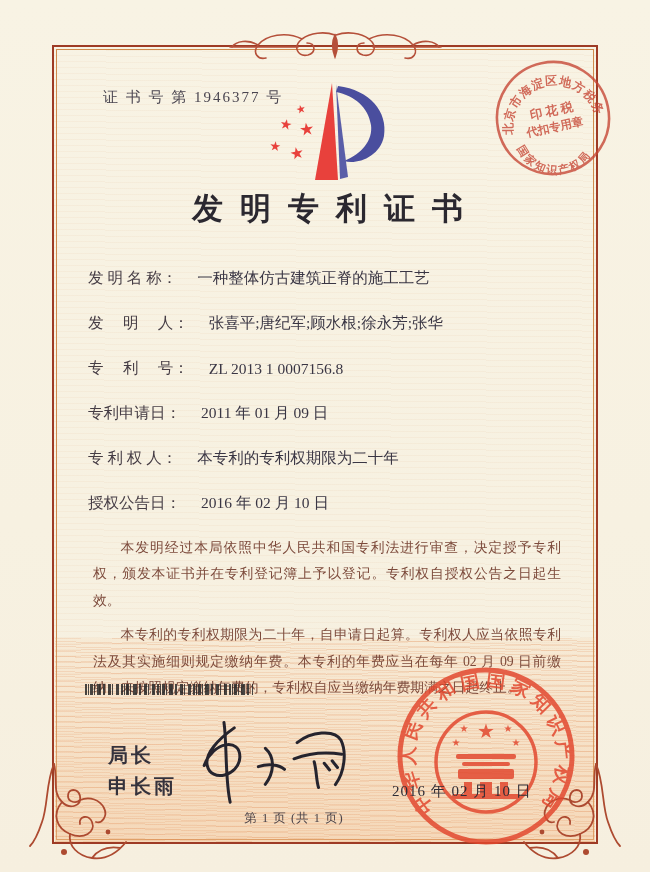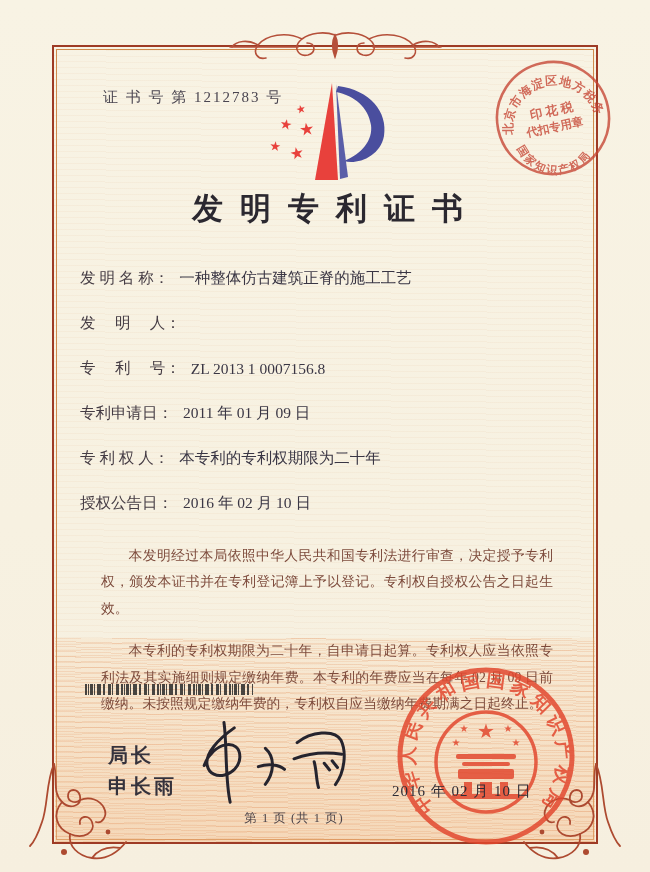--- a/index.html
+++ b/index.html
@@ -38,30 +38,30 @@
   
   .cert-no{
     position:absolute;left:103px;top:88px;
     font-size:15px;letter-spacing:2px;color:#4a4550;
   }
   .title{
     position:absolute;left:0;top:188px;width:650px;text-align:center;
     font-size:31px;font-weight:bold;color:#2b2830;
     letter-spacing:17px;padding-left:22px;box-sizing:border-box;
   }
-  .fields{position:absolute;left:80px;top:256px;width:480px;}
+  .fields{position:absolute;left:88px;top:256px;width:480px;}
   .field-row{height:45px;display:flex;align-items:center;
     font-size:15.5px;color:#3a3644;}
   .field-label{white-space:pre;color:#453c44;}
-  .field-value{margin-left:10px;white-space:pre;}
+  .field-value{margin-left:20px;white-space:pre;}
   .paragraphs{
     position:absolute;left:85px;top:527px;width:484px;
     font-size:13.8px;line-height:26.4px;color:#7d4b3c;text-align:justify;
   }
-  .paragraphs p{margin:16px;text-indent:2em;}
+  .paragraphs p{margin:8px;text-indent:2em;}
   
   .barcode{
     position:absolute;left:85px;top:684px;width:168px;height:11px;
     background:
       repeating-linear-gradient(90deg,#2a2a2a 0 2px,transparent 2px 3px,#2a2a2a 3px 4px,transparent 4px 7px,#2a2a2a 7px 8px,transparent 8px 12px),
       repeating-linear-gradient(90deg,#2a2a2a 0 1px,transparent 1px 5px,#2a2a2a 5px 7px,transparent 7px 9px);
     opacity:.85;
   }
   
   .director{
@@ -122,21 +122,21 @@
       <path d="M26,2 C30,18 24,30 34,40 C42,48 54,44 52,34 C50,26 40,26 40,34 C40,40 48,42 52,38"></path>
       <path d="M34,40 C24,52 28,66 42,72 C56,78 68,70 64,60 C61,52 50,54 52,62"></path>
       <path d="M42,72 C40,84 50,94 64,96 C78,98 90,90 98,80 M64,96 C70,88 80,84 92,86"></path>
       <path d="M26,2 C18,20 20,44 14,60 C10,72 6,80 2,84"></path>
       <path d="M52,38 C62,34 72,38 76,46 C80,54 74,62 68,60"></path>
       <circle cx="36" cy="90" r="3" fill="#ad4a30" stroke="none"></circle>
       <circle cx="80" cy="70" r="2.4" fill="#ad4a30" stroke="none"></circle>
     </g>
   </svg>
 
-  <div class="cert-no">证 书 号 第 1212783 号</div>
+  <div class="cert-no">证 书 号 第 1946377 号</div>
 
   <svg class="tax-stamp" viewBox="0 0 126 126">
     <defs>
       <path id="taxTop" d="M 20,73 A 43,43 0 1 1 106,73"></path>
       <path id="taxBottom" d="M 21,77 A 42,42 0 0 0 105,77"></path>
     </defs>
     <circle cx="63" cy="63" r="56" fill="none" stroke="#c64433" stroke-width="2.6"></circle>
     <text font-size="12" font-weight="bold" fill="#c64433" letter-spacing="1">
       <textPath href="#taxTop" startOffset="2">北京市海淀区地方税务局</textPath>
     </text>
@@ -162,20 +162,21 @@
 
   <div class="title">发明专利证书</div>
 
   <div class="fields">
     <div class="field-row">
       <span class="field-label">发 明 名 称：</span>
       <span class="field-value">一种整体仿古建筑正脊的施工工艺</span>
     </div>
     <div class="field-row">
       <span class="field-label">发　 明 　人：</span>
+      <span class="field-value">张喜平;唐纪军;顾水根;徐永芳;张华</span>
     </div>
     <div class="field-row">
       <span class="field-label">专　 利 　号：</span>
       <span class="field-value">ZL 2013 1 0007156.8</span>
     </div>
     <div class="field-row">
       <span class="field-label">专利申请日：</span>
       <span class="field-value">2011 年 01 月 09 日</span>
     </div>
     <div class="field-row">

